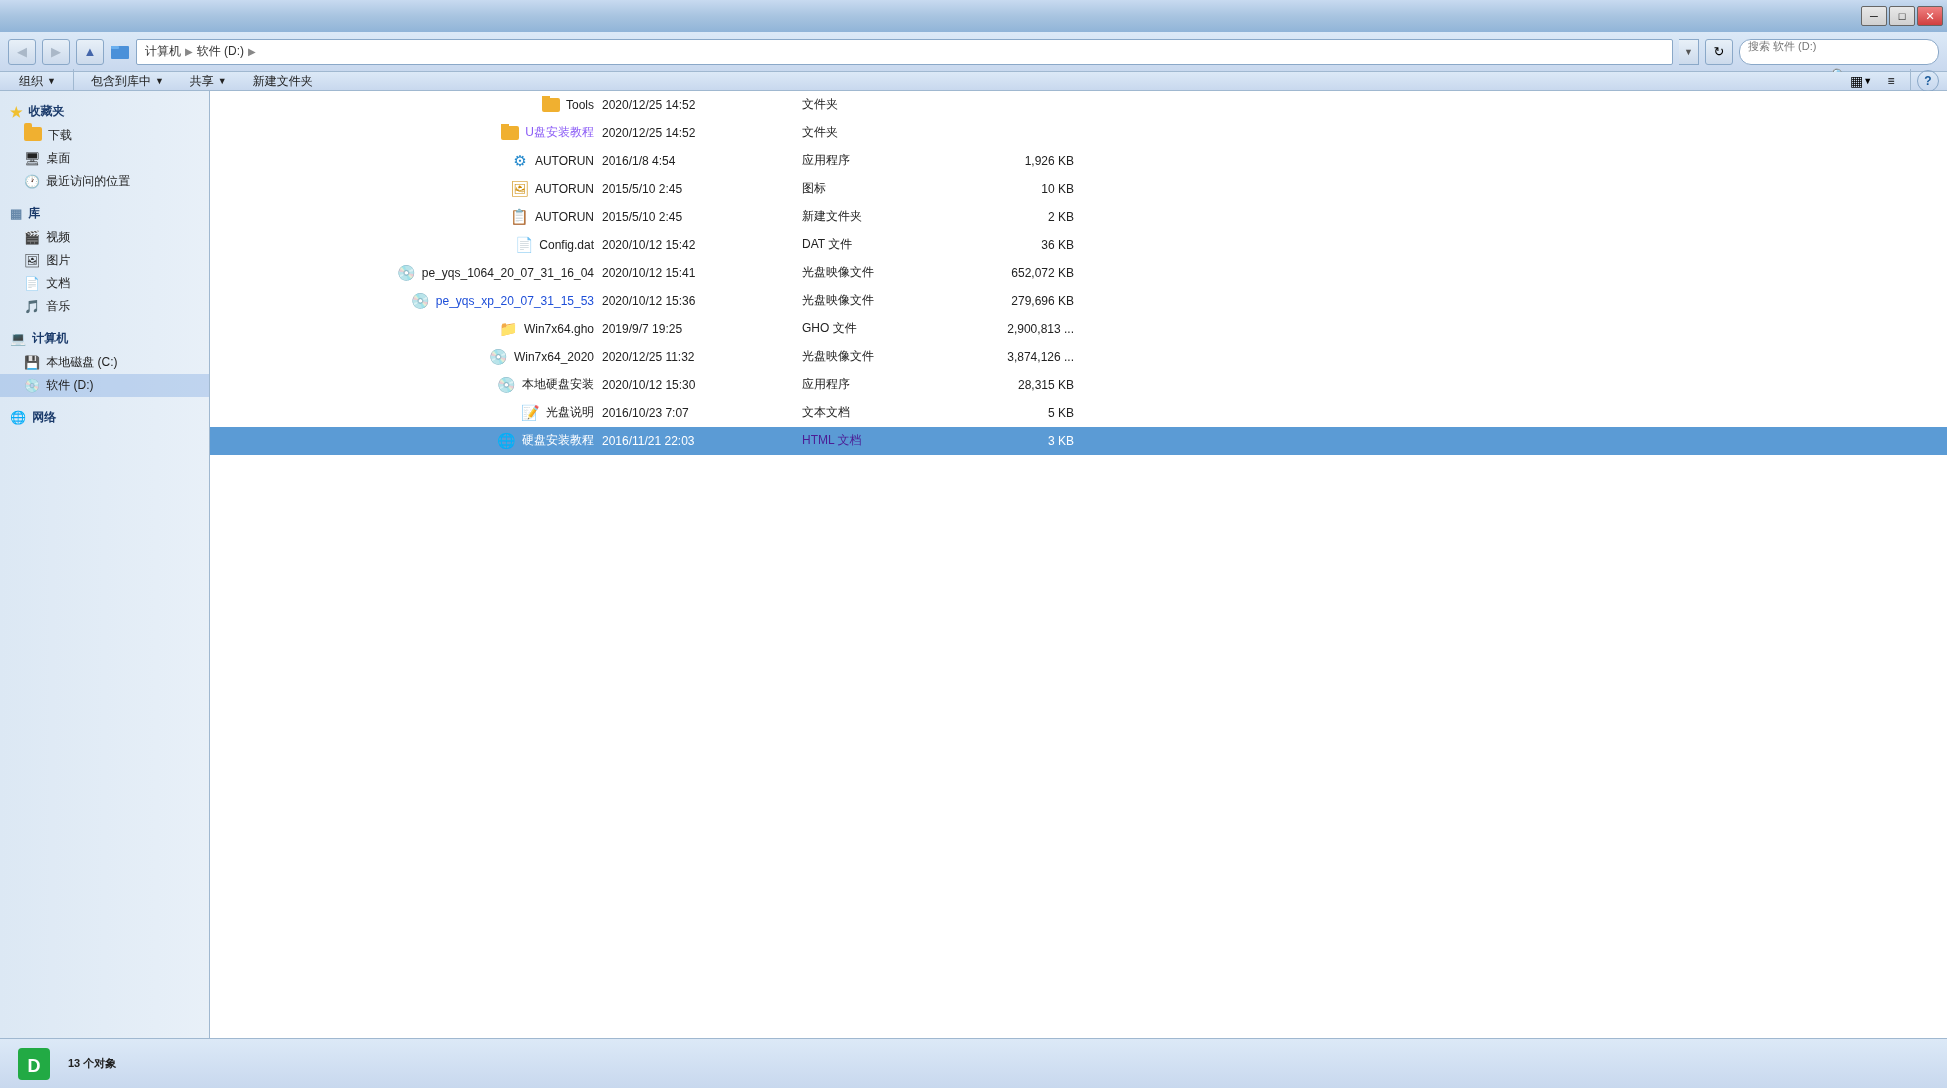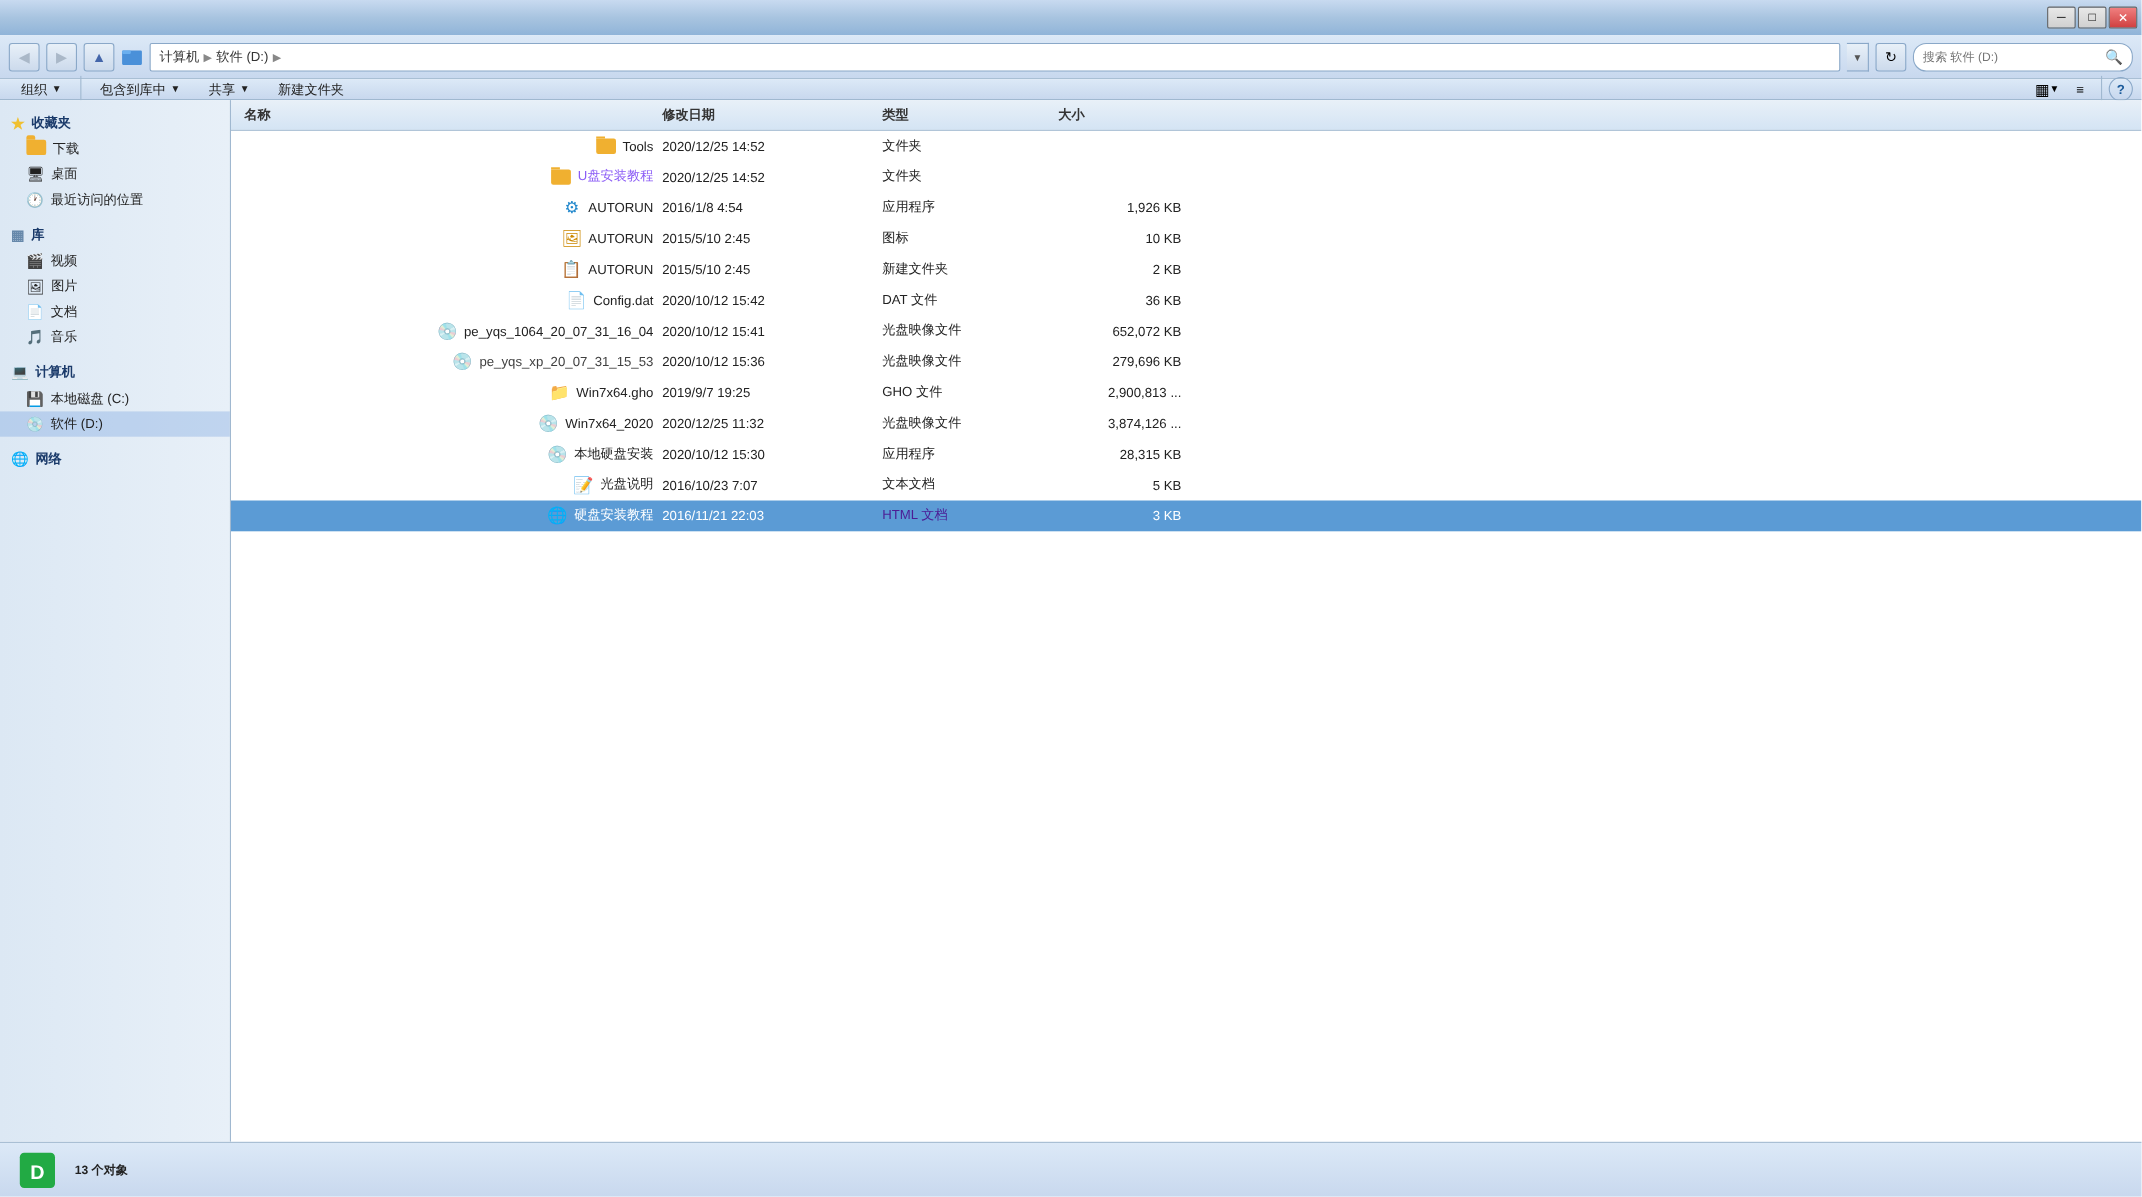--- a/index.html
+++ b/index.html
@@ -117,20 +117,21 @@
     .search-box {
       width: 200px;
       height: 26px;
       border: 1px solid #8aa8c8;
       border-radius: 12px;
       display: flex;
       align-items: center;
       padding: 0 8px;
       background: #fff;
       gap: 16px;
+      flex-direction: column;
     }
     .search-box input {
       border: none;
       outline: none;
       font-size: 11px;
       width: 100%;
       color: #aaa;
       background: transparent;
     }
 
@@ -459,26 +460,20 @@
       <div class="sidebar-section-header">
         <span style="font-size:13px;">🌐</span>
         <span>网络</span>
       </div>
     </div>
 
   </div>
 
   <div class="file-area">
 
-    <div class="column-header">
-      <div class="col-header">名称</div>
-      <div class="col-header">修改日期</div>
-      <div class="col-header">类型</div>
-      <div class="col-header">大小</div>
-    </div>
 
     <div class="file-list" id="file-list">
     <div class="file-row">
     <div class="file-cell file-name-cell">
       <span class="file-icon">
               <span style="display:inline-block;width:18px;height:14px;background:#f0b030;border-radius:0 2px 2px 2px;position:relative;flex-shrink:0;">
         <span style="position:absolute;top:-4px;left:0;width:8px;height:4px;background:#f0b030;border-radius:2px 2px 0 0;"></span>
       </span>
             </span>
       <span style="color:#222">Tools</span>
@@ -553,21 +548,21 @@
     </div>
     <div class="file-cell" style="color:#222">2020/10/12 15:41</div>
     <div class="file-cell" style="color:#222">光盘映像文件</div>
     <div class="file-cell" style="color:#222; justify-content:flex-end;">652,072 KB</div>
   </div>
         <div class="file-row">
     <div class="file-cell file-name-cell">
       <span class="file-icon">
               <span style="font-size:15px;color:#8844cc;">💿</span>
             </span>
-      <span style="color:#404040">pe_yqs_xp_20_07_31_15_53</span>
+      <span style="color:#1d4ed8">pe_yqs_xp_20_07_31_15_53</span>
     </div>
     <div class="file-cell" style="color:#222">2020/10/12 15:36</div>
     <div class="file-cell" style="color:#222">光盘映像文件</div>
     <div class="file-cell" style="color:#222; justify-content:flex-end;">279,696 KB</div>
   </div>
         <div class="file-row">
     <div class="file-cell file-name-cell">
       <span class="file-icon">
               <span style="font-size:15px;color:#aa4422;">📁</span>
             </span>

